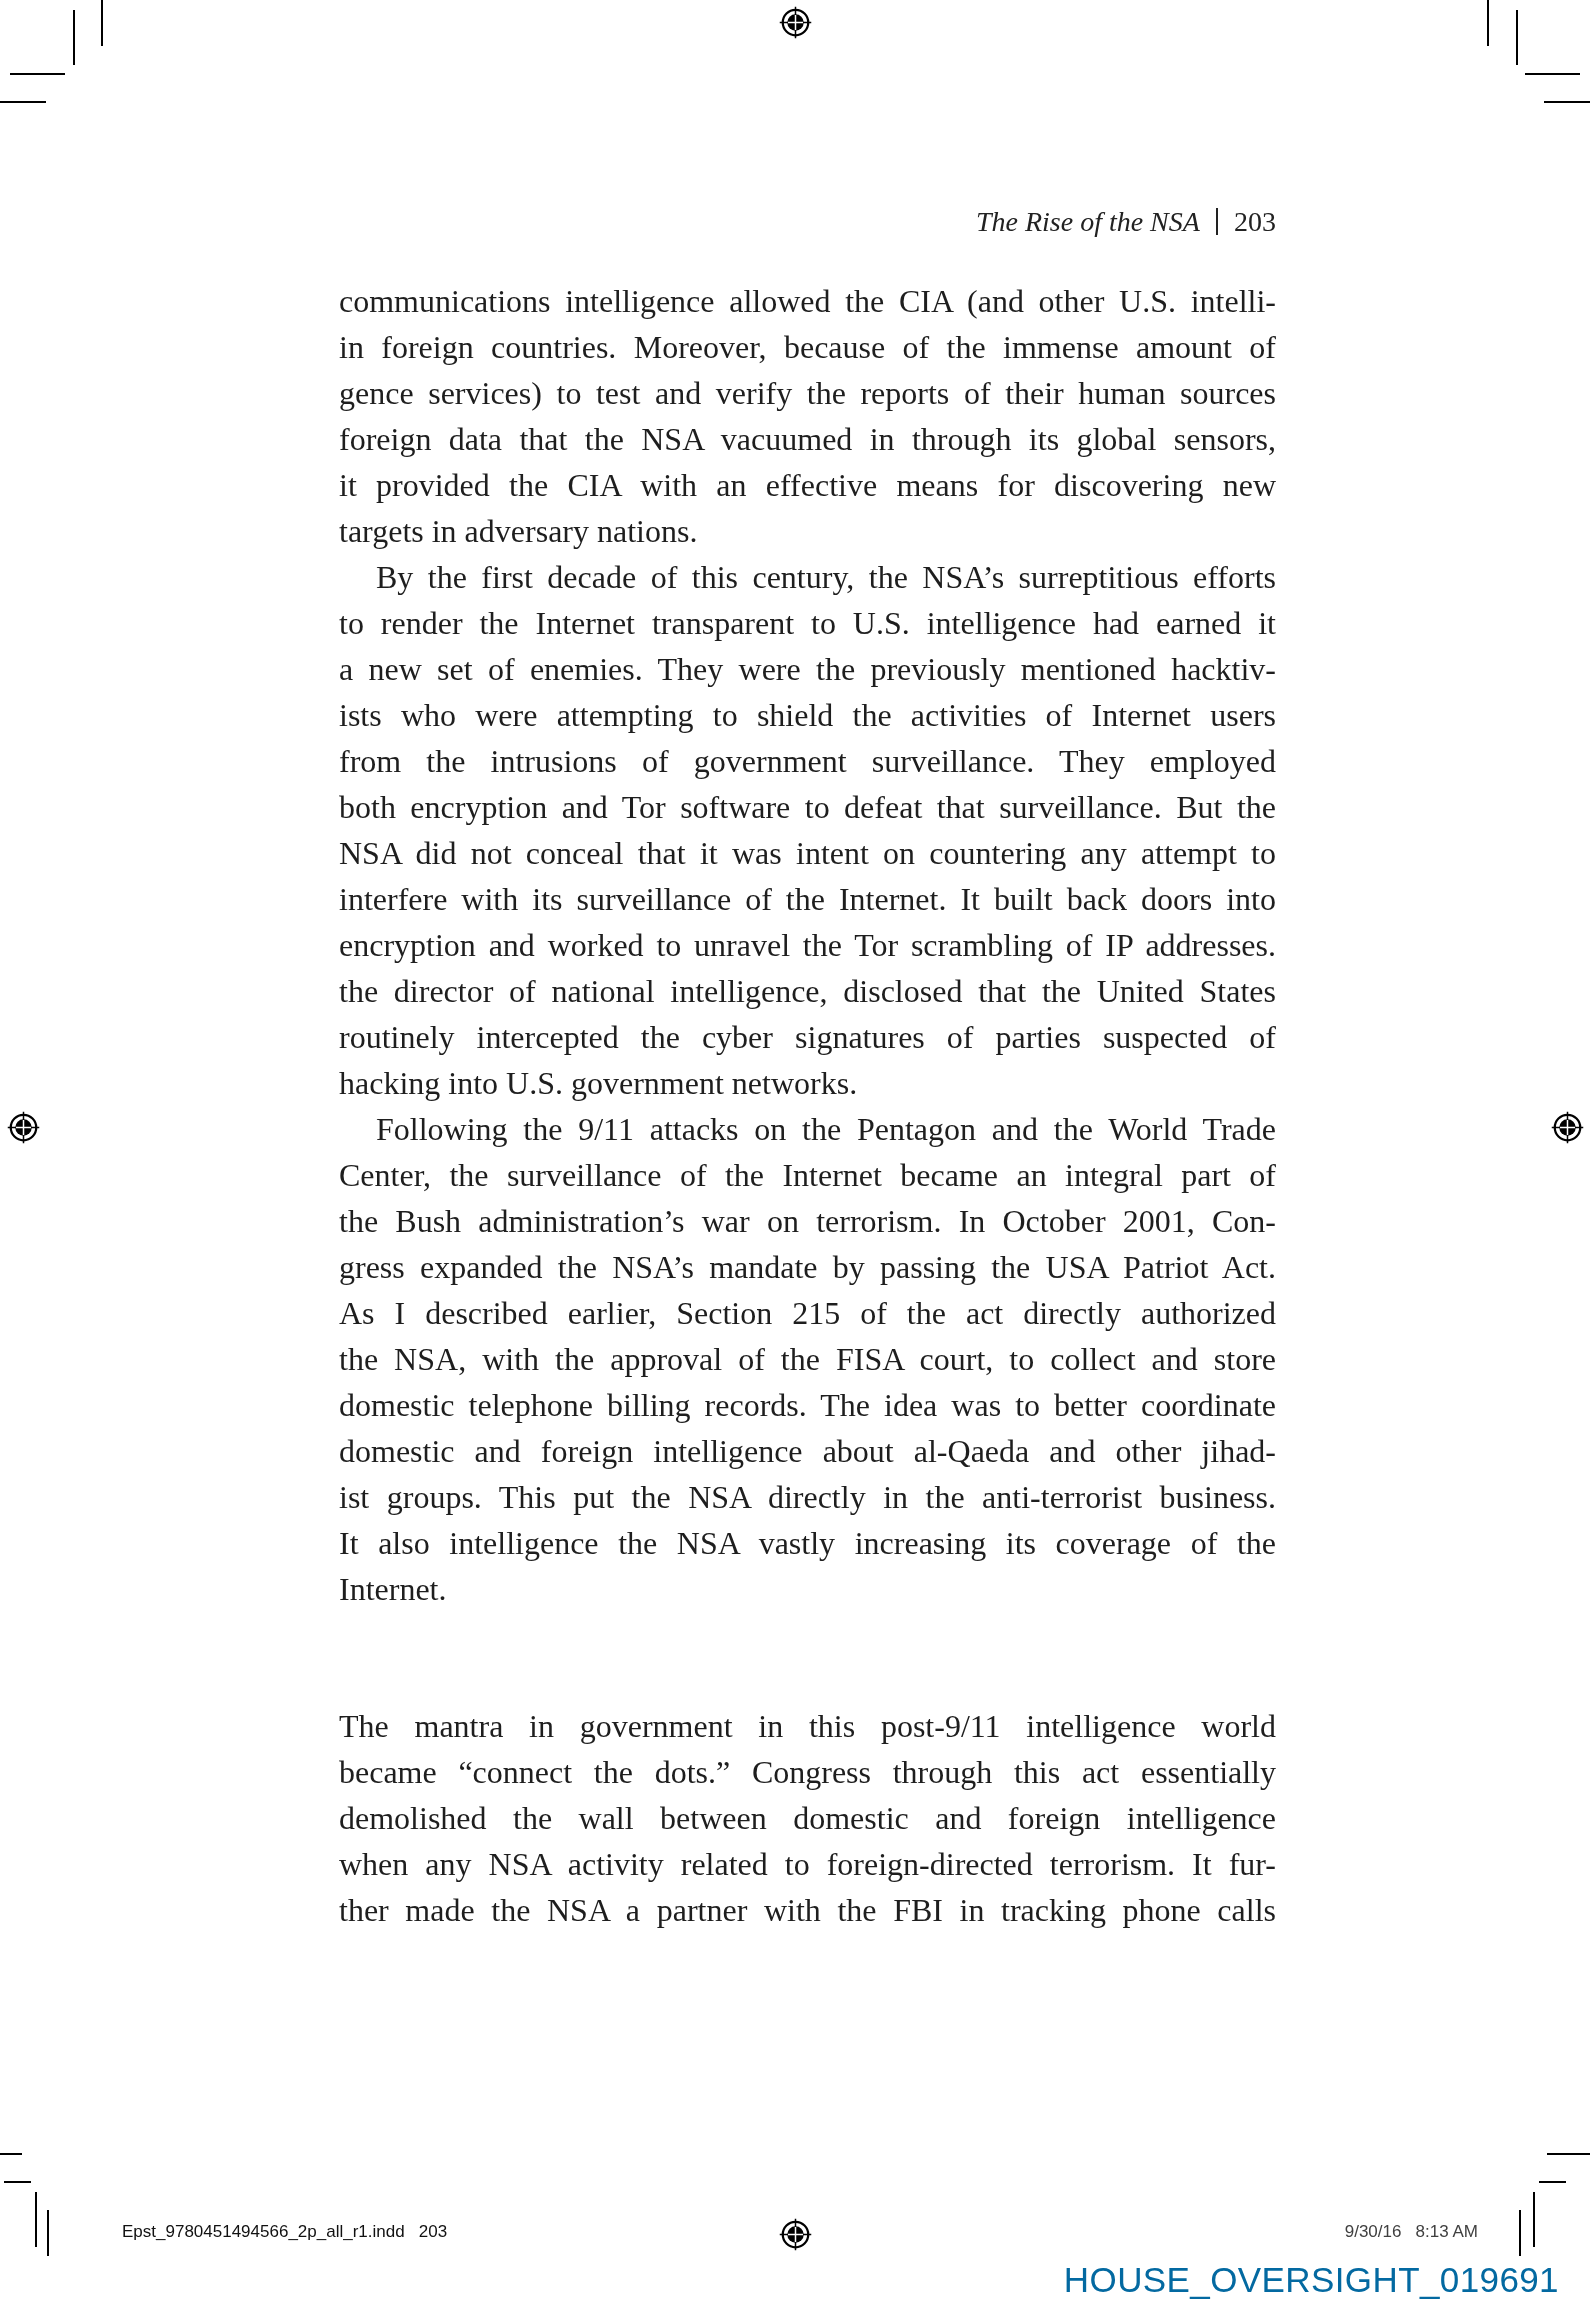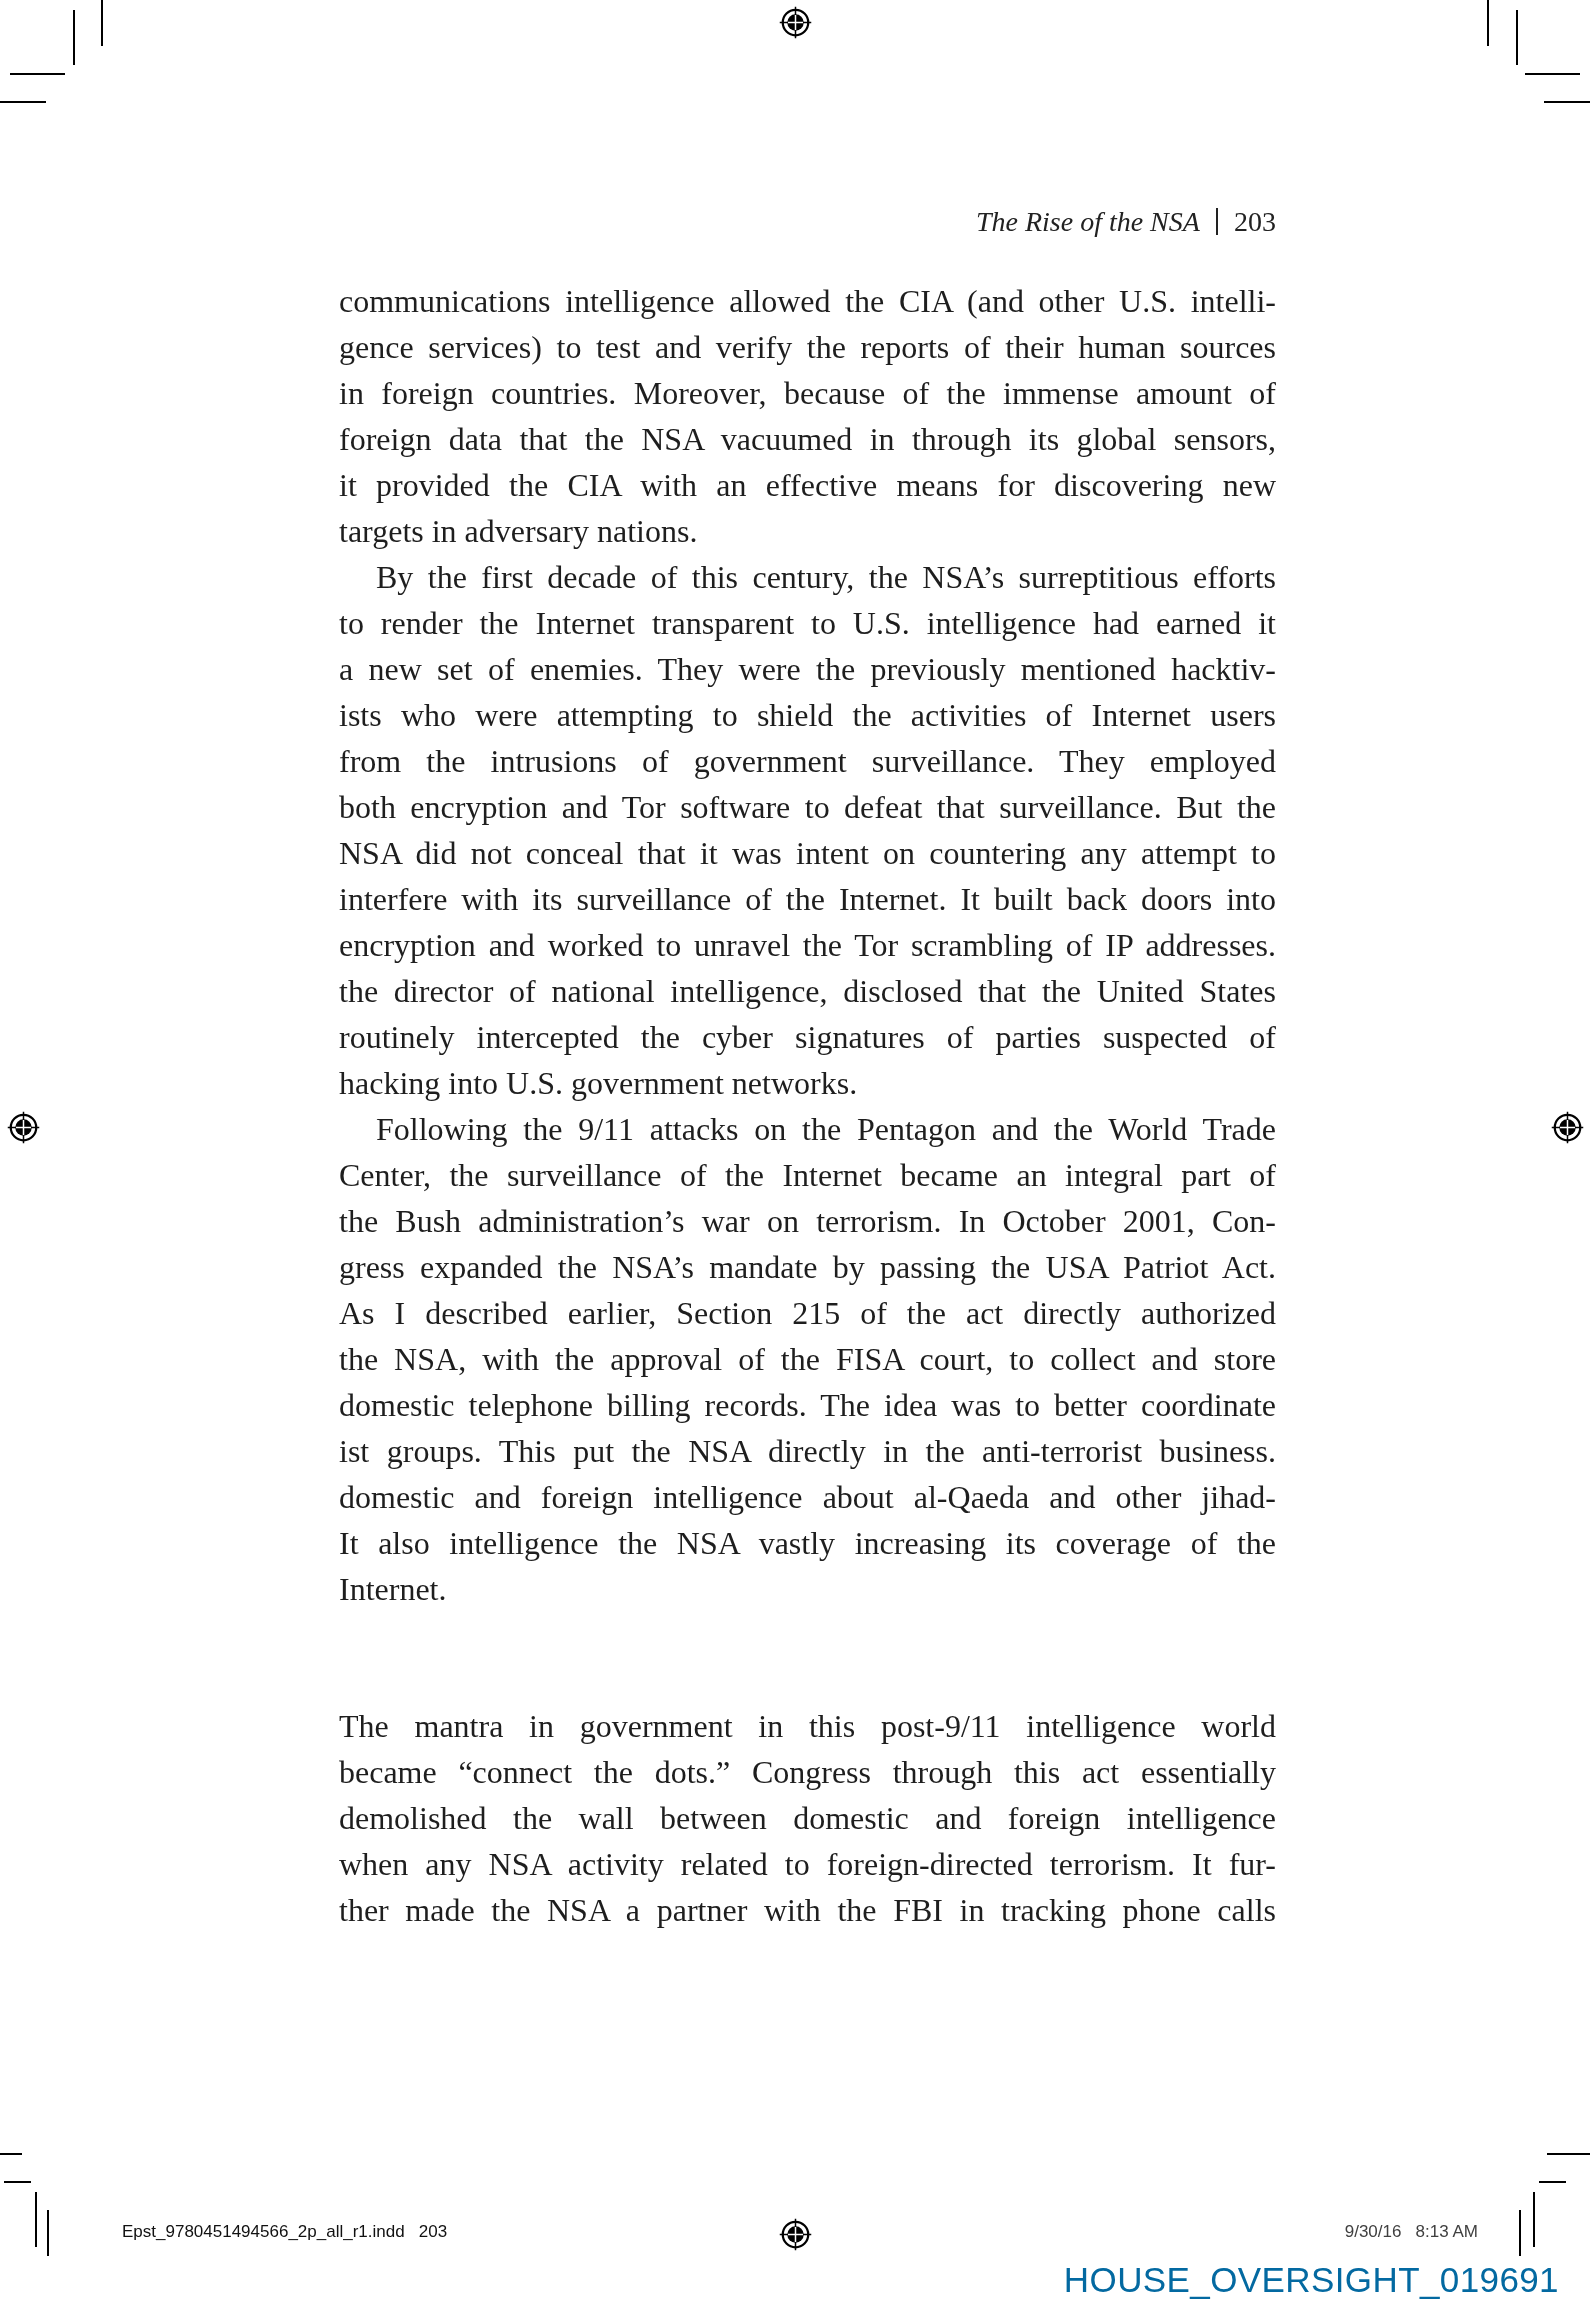--- a/index.html
+++ b/index.html
@@ -90,22 +90,22 @@
   <line x1="12" y1="22" x2="32" y2="22" stroke="#fff" stroke-width="2"></line>
 </svg>
 
 <div class="running-head">
   <span class="rh-title">The Rise of the NSA</span><span class="rh-sep"></span><span>203</span>
 </div>
 
 <div class="body-text" id="body-text">
     <div>
       <span class="line">communications intelligence allowed the CIA (and other U.S. intelli-</span>
+      <span class="line">in foreign countries. Moreover, because of the immense amount of</span>
       <span class="line">gence services) to test and verify the reports of their human sources</span>
-      <span class="line">in foreign countries. Moreover, because of the immense amount of</span>
       <span class="line">foreign data that the NSA vacuumed in through its global sensors,</span>
       <span class="line">it provided the CIA with an effective means for discovering new</span>
       <span class="line last">targets in adversary nations.</span>
     </div>
     <div>
       <span class="line" style="padding-left: 37px;">By the first decade of this century, the NSA’s surreptitious efforts</span>
       <span class="line">to render the Internet transparent to U.S. intelligence had earned it</span>
       <span class="line">a new set of enemies. They were the previously mentioned hacktiv-</span>
       <span class="line">ists who were attempting to shield the activities of Internet users</span>
       <span class="line">from the intrusions of government surveillance. They employed</span>
@@ -118,22 +118,22 @@
       <span class="line last">hacking into U.S. government networks.</span>
     </div>
     <div>
       <span class="line" style="padding-left: 37px;">Following the 9/11 attacks on the Pentagon and the World Trade</span>
       <span class="line">Center, the surveillance of the Internet became an integral part of</span>
       <span class="line">the Bush administration’s war on terrorism. In October 2001, Con-</span>
       <span class="line">gress expanded the NSA’s mandate by passing the USA Patriot Act.</span>
       <span class="line">As I described earlier, Section 215 of the act directly authorized</span>
       <span class="line">the NSA, with the approval of the FISA court, to collect and store</span>
       <span class="line">domestic telephone billing records. The idea was to better coordinate</span>
+      <span class="line">domestic and foreign intelligence about al-Qaeda and other jihad-</span>
       <span class="line">ist groups. This put the NSA directly in the anti-terrorist business.</span>
-      <span class="line">domestic and foreign intelligence about al-Qaeda and other jihad-</span>
       <span class="line">It also intelligence the NSA vastly increasing its coverage of the</span>
       <span class="line last">Internet.</span>
     </div>
     <div class="gap"></div>
     <div>
       <span class="line">The mantra in government in this post-9/11 intelligence world</span>
       <span class="line">became “connect the dots.” Congress through this act essentially</span>
       <span class="line">demolished the wall between domestic and foreign intelligence</span>
       <span class="line">when any NSA activity related to foreign-directed terrorism. It fur-</span>
       <span class="line">ther made the NSA a partner with the FBI in tracking phone calls</span>

